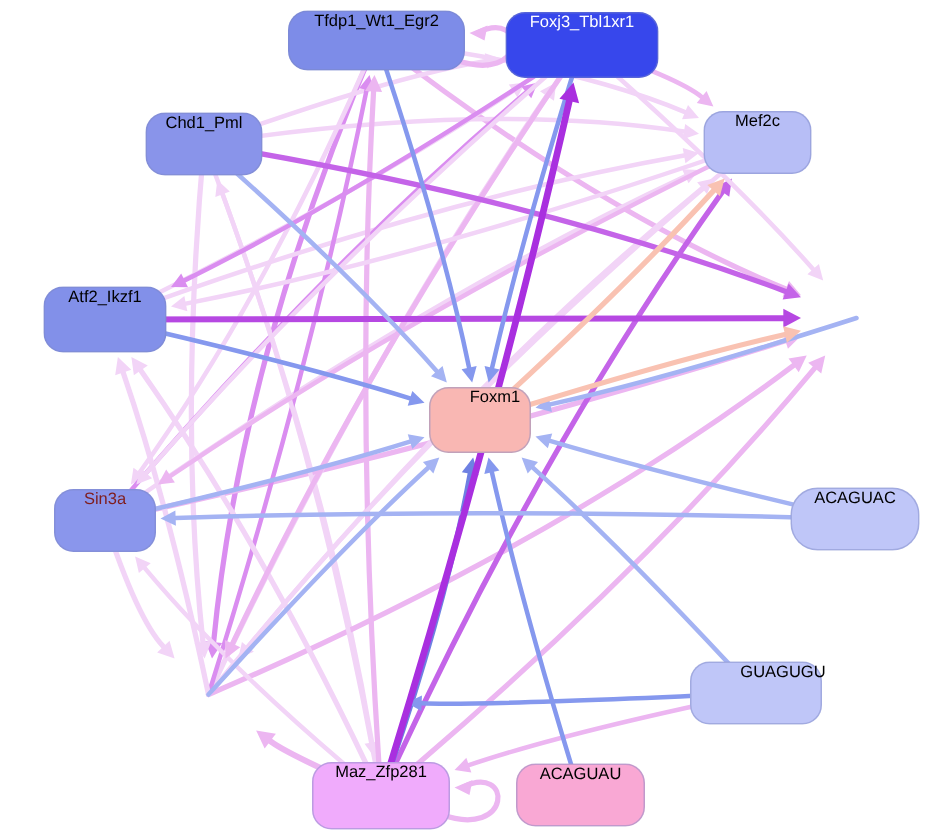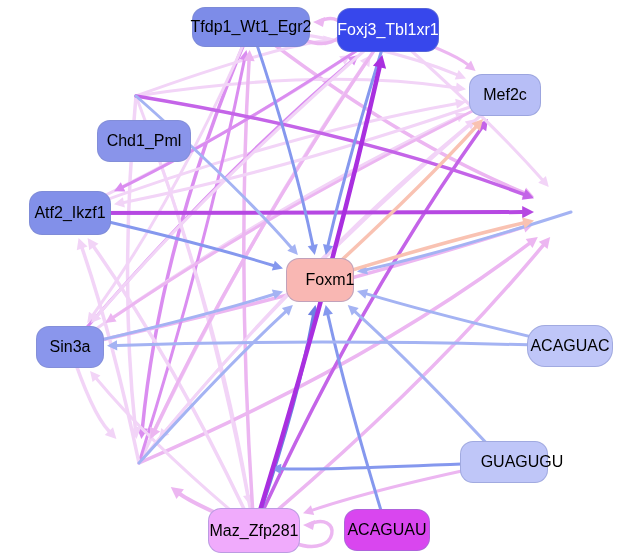--- a/index.html
+++ b/index.html
@@ -6,25 +6,25 @@
   .graph{
     position:relative;
     width:621px;height:560px;
     background:#ffffff;
     overflow:hidden;
     font-family:"Liberation Sans", sans-serif;
   }
   #edge-layer{position:absolute;left:0;top:0;width:621px;height:560px;}
   .node{
     position:absolute;
-    display:flex;align-items:center;justify-content:center;
+    display:flex;justify-content:center;
     border-radius:13px;
     border:1px solid rgba(125,135,195,0.45);
     box-sizing:border-box;
-    font-size:16px;
+    font-size:11px;
     color:#000;
     white-space:nowrap;
     cursor:default;
     z-index:2;
   }
 </style>
 </head>
 <body>
 
 <div class="graph">
@@ -139,40 +139,40 @@
       <path d="M 483.1050361199086 119 L 471.5326331472773 123.26469394435682 L 479.9175880345354 130.9142057940532 Z" fill="#f9c2b2"></path>
       <path d="M 320 280 Q 444.19254943226866 241.17396922793284 523.3287724874914 222.96748588731282" stroke="#f9c2b2" stroke-width="3.5" fill="none" stroke-linecap="round"></path>
       <path d="M 534 220.51240882614354 L 522.0563923667484 217.43696386598987 L 524.6011526082344 228.49800790863577 Z" fill="#f9c2b2"></path>
     </svg>
   <div class="node" style="left: 192px; top: 7px; width: 118px; height: 40px; background: rgb(125, 140, 232); color: rgb(0, 0, 0);">
       <span>Tfdp1_Wt1_Egr2</span>
     </div>
   <div class="node" style="left: 337px; top: 8px; width: 102px; height: 44px; background: rgb(55, 71, 236); color: rgb(255, 255, 255);">
       <span>Foxj3_Tbl1xr1</span>
     </div>
-  <div class="node" style="left: 97px; top: 75px; width: 94px; height: 42px; background: rgb(137, 148, 234); color: rgb(0, 0, 0); margin-top: 45px;">
+  <div class="node" style="left: 97px; top: 75px; width: 78px; height: 42px; background: rgb(137, 148, 234); color: rgb(0, 0, 0);">
       <span>Chd1_Pml</span>
     </div>
   <div class="node" style="left: 469px; top: 74px; width: 72px; height: 42px; background: rgb(183, 190, 246); color: rgb(0, 0, 0);">
       <span>Mef2c</span>
     </div>
   <div class="node" style="left: 29px; top: 191px; width: 82px; height: 44px; background: rgb(130, 144, 233); color: rgb(0, 0, 0);">
       <span>Atf2_Ikzf1</span>
     </div>
   <div class="node" style="left: 286px; top: 258px; width: 68px; height: 44px; background: rgb(249, 183, 179); color: rgb(0, 0, 0); padding-left: 20px;">
       <span>Foxm1</span>
     </div>
-  <div class="node" style="left: 36px; top: 326px; width: 68px; height: 42px; background: rgb(138, 150, 236); color: #000000;">
+  <div class="node" style="left: 36px; top: 326px; width: 68px; height: 42px; background: rgb(138, 150, 236); color: #7f1d1d;">
       <span>Sin3a</span>
     </div>
   <div class="node" style="left: 527px; top: 325px; width: 86px; height: 42px; background: rgb(191, 198, 248); color: rgb(0, 0, 0); border-radius: 18px;">
       <span>ACAGUAC</span>
     </div>
   <div class="node" style="left: 460px; top: 441px; width: 88px; height: 42px; background: rgb(191, 198, 248); color: rgb(0, 0, 0); padding-left: 36px;">
       <span>GUAGUGU</span>
     </div>
   <div class="node" style="left: 208px; top: 508px; width: 92px; height: 45px; background: #f0abfc; color: rgb(0, 0, 0);">
       <span>Maz_Zfp281</span>
     </div>
-  <div class="node" style="left: 344px; top: 509px; width: 86px; height: 42px; background: #d946ef; color: rgb(0, 0, 0);">
+  <div class="node" style="left: 344px; top: 509px; width: 86px; height: 42px; background: #f9a8d4; color: rgb(0, 0, 0);">
       <span>ACAGUAU</span>
     </div>
 </div>
 
 </body></html>

